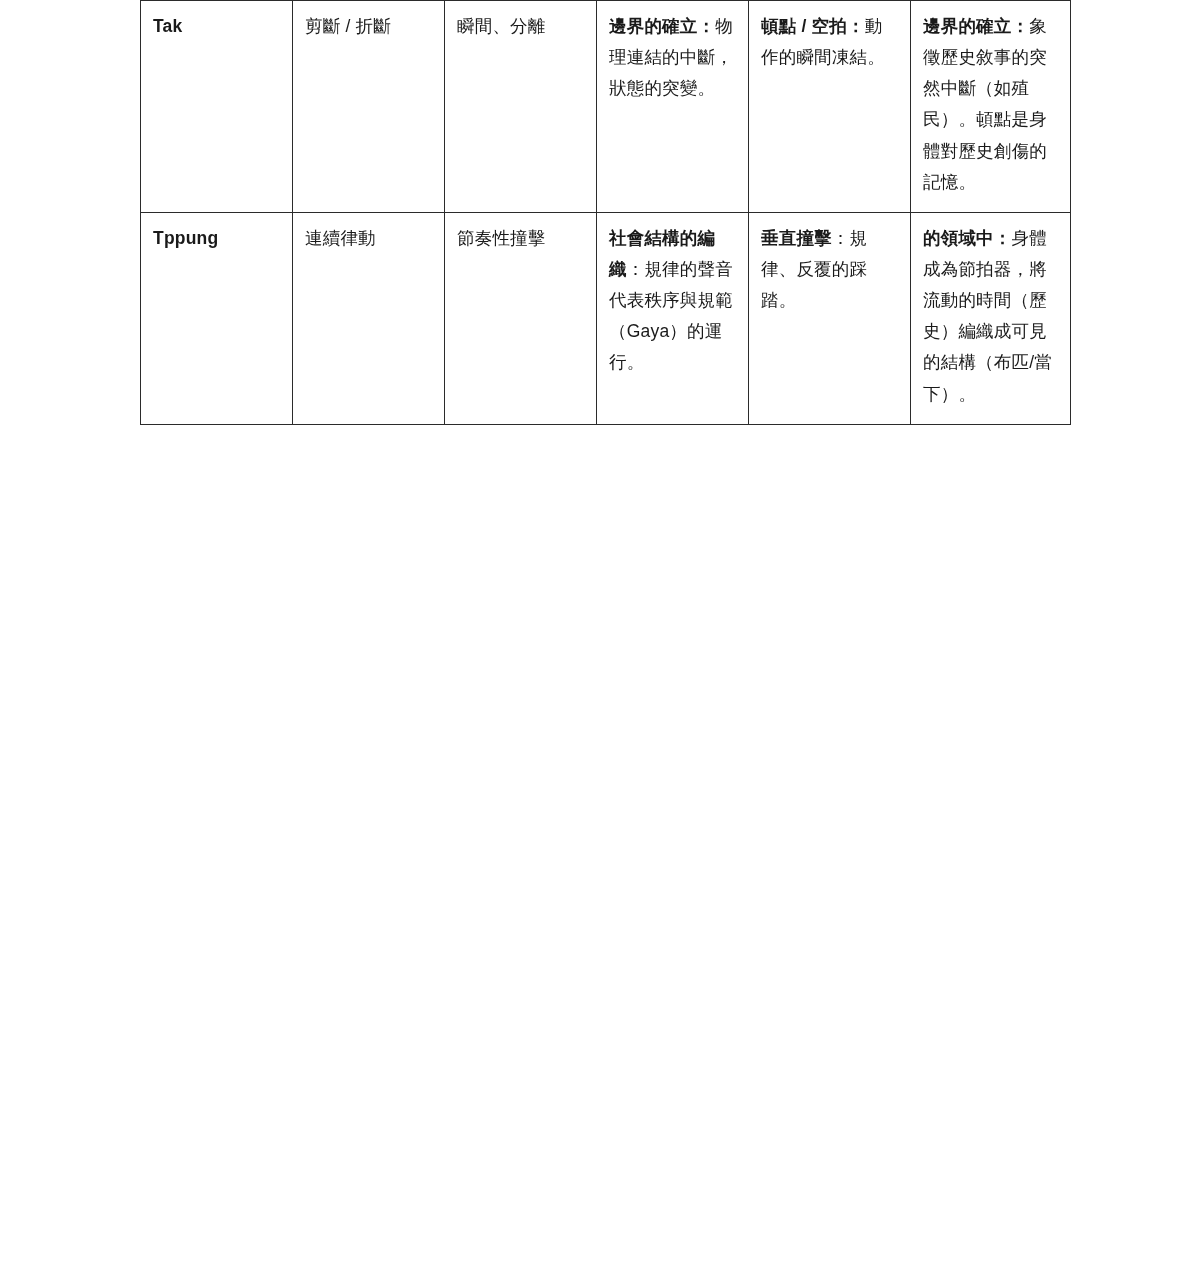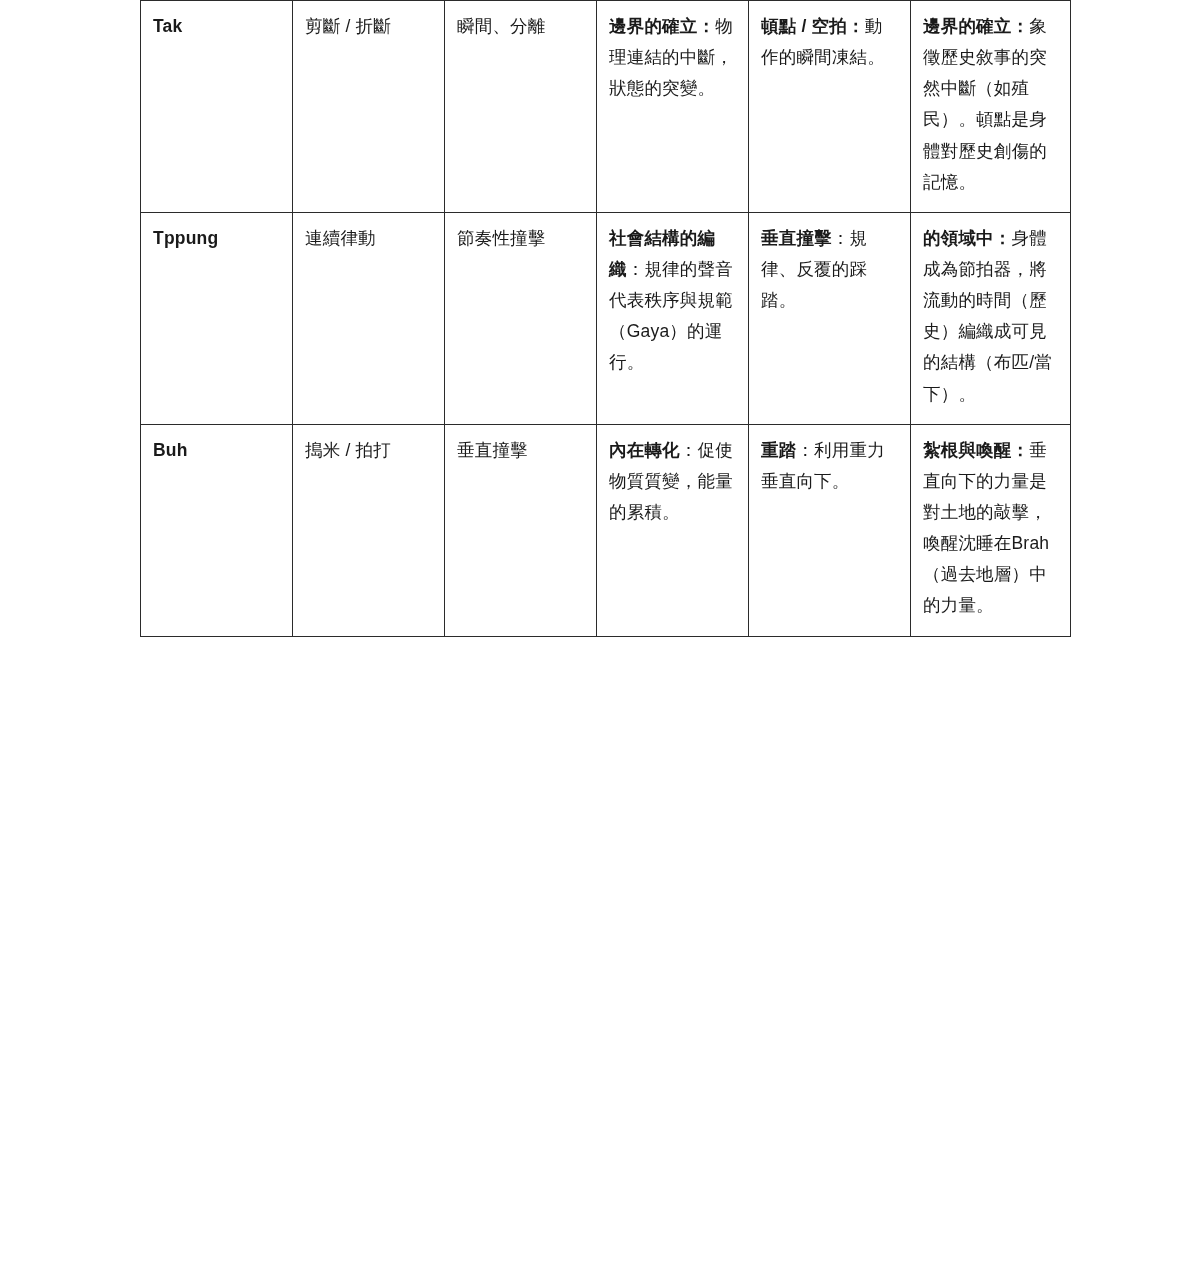--- a/index.html
+++ b/index.html
@@ -71,23 +71,15 @@
         <td><span class="lead">邊界的確立：</span><span>象徵歷史敘事的突然中斷（如殖民）。頓點是身體對歷史創傷的記憶。</span></td>
       </tr>
       <tr>
         <td class="term">Tppung</td>
         <td>連續律動</td>
         <td>節奏性撞擊</td>
         <td><span class="lead">社會結構的編織</span><span>：規律的聲音代表秩序與規範（Gaya）的運行。</span></td>
         <td><span class="lead">垂直撞擊</span><span>：規律、反覆的踩踏。</span></td>
         <td><span class="lead">的領域中：</span><span>身體成為節拍器，將流動的時間（歷史）編織成可見的結構（布匹/當下）。</span></td>
       </tr>
-      <tr>
-        <td class="term">Buh</td>
-        <td>搗米 / 拍打</td>
-        <td>垂直撞擊</td>
-        <td><span class="lead">內在轉化</span><span>：促使物質質變，能量的累積。</span></td>
-        <td><span class="lead">重踏</span><span>：利用重力垂直向下。</span></td>
-        <td><span class="lead">紮根與喚醒：</span><span>垂直向下的力量是對土地的敲擊，喚醒沈睡在Brah（過去地層）中的力量。</span></td>
-      </tr>
     </tbody>
   </table>
 </div>
 
 </body></html>

